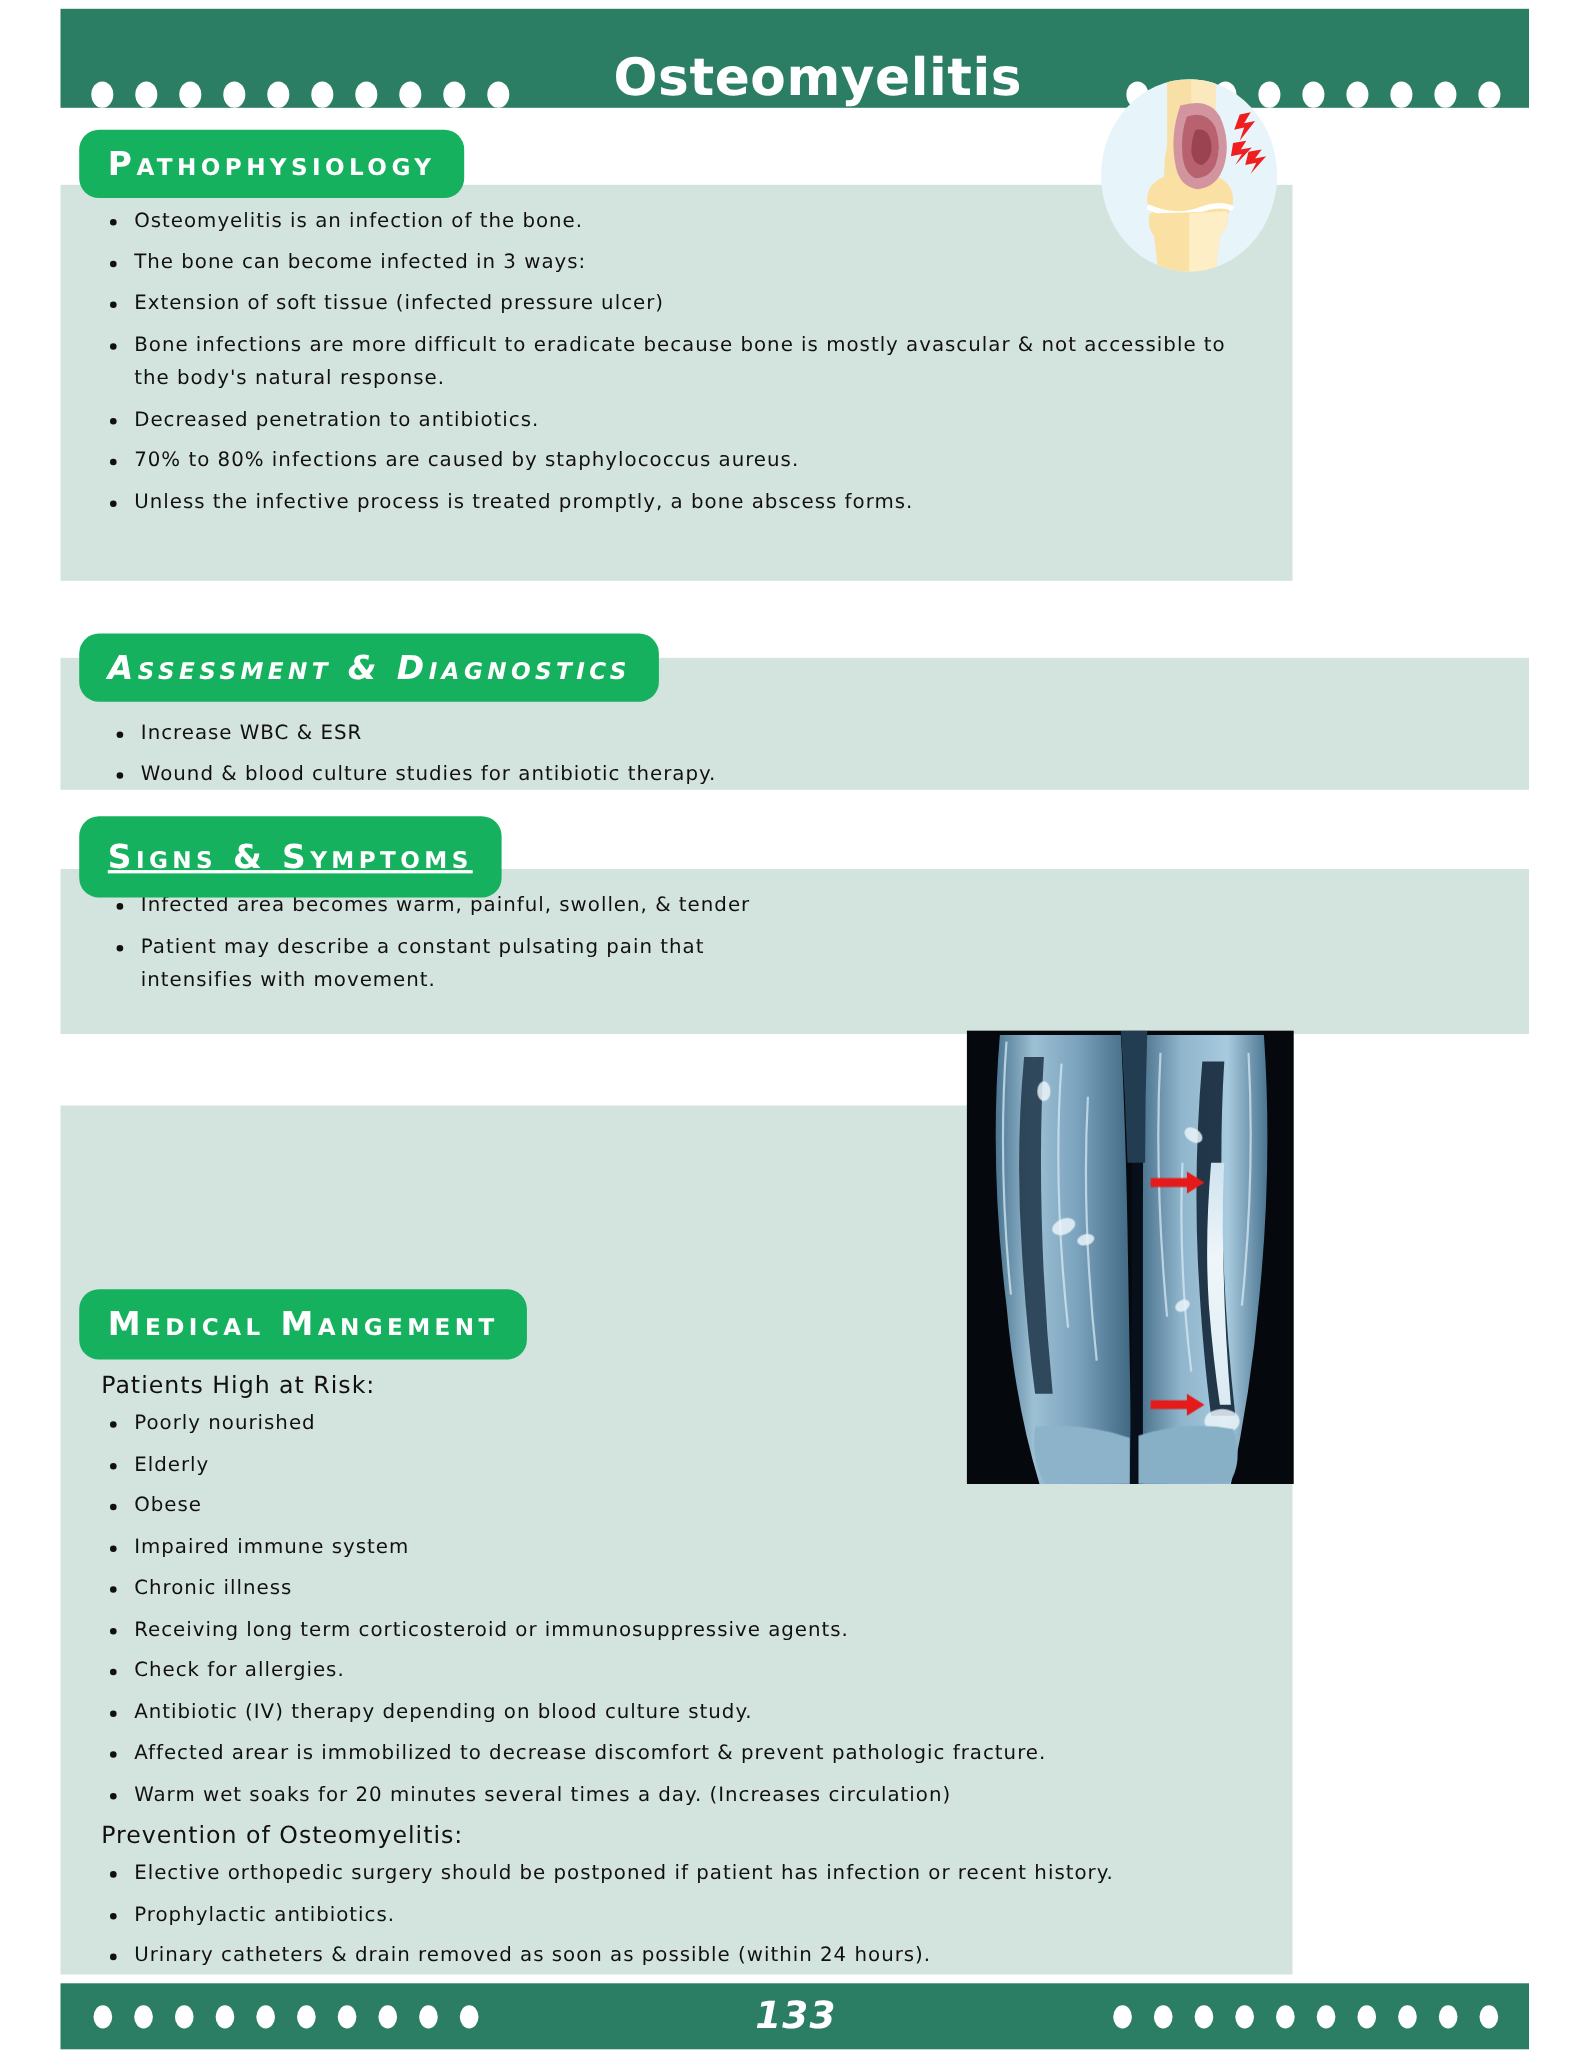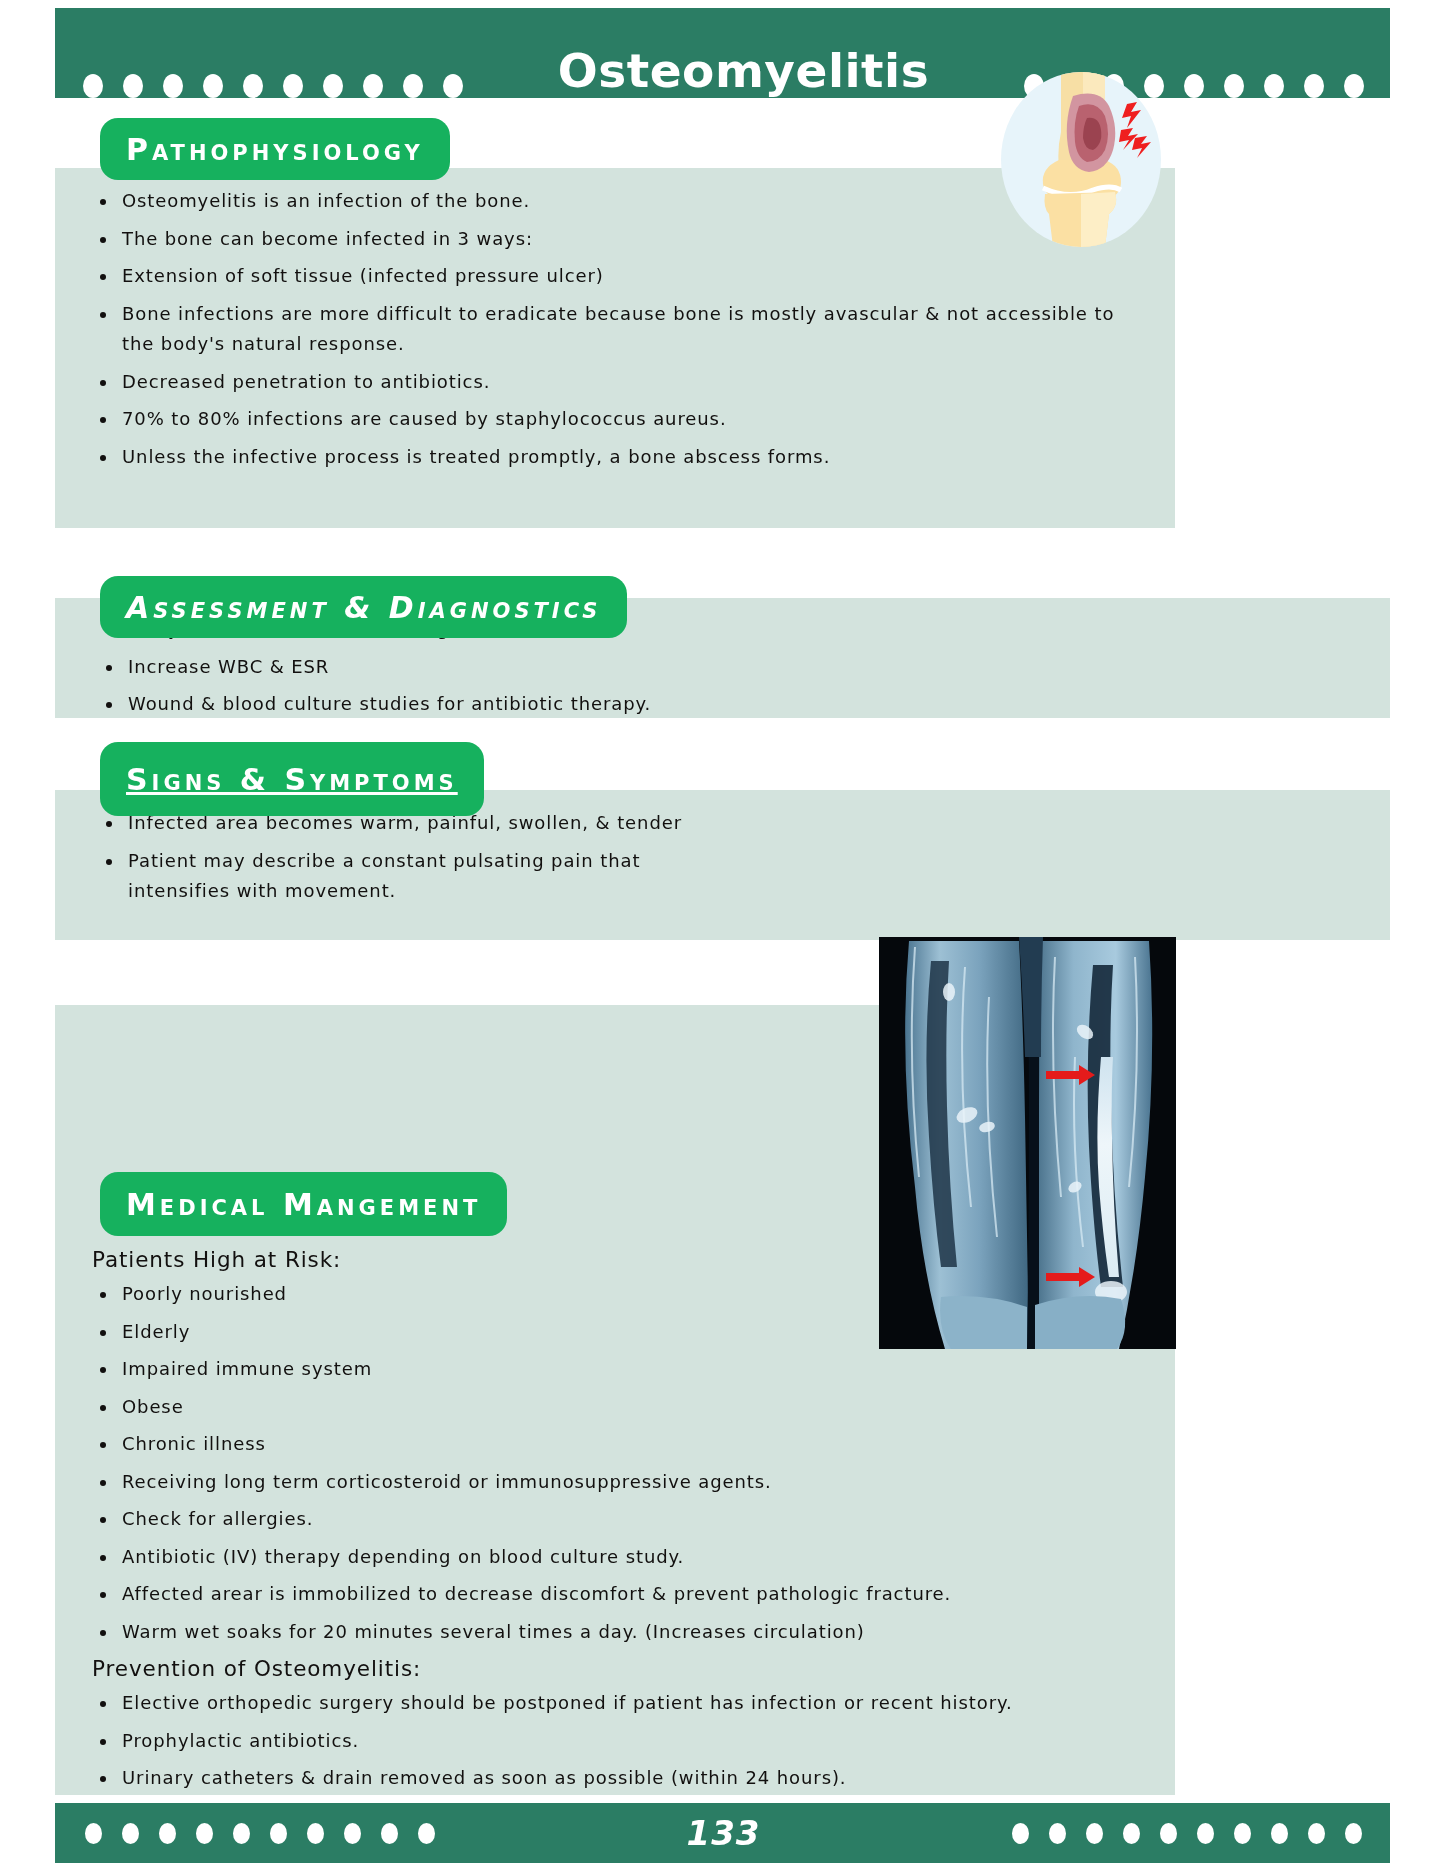--- a/index.html
+++ b/index.html
@@ -86,21 +86,20 @@
     display: flex;
     align-items: center;
     padding: 0 26px;
     z-index: 6;
     font-family: "DejaVu Sans", sans-serif;
     font-weight: 700;
     font-size: 30px;
     letter-spacing: 4px;
     font-variant: small-caps;
     text-transform: capitalize;
-    margin-left: 28px;
   }
 
   
   .content {
     position: absolute;
     font-family: "DejaVu Sans", sans-serif;
     color: #12100f;
     z-index: 4;
   }
 
@@ -324,22 +323,22 @@
     </svg>
   </div>
 
   <div class="band" style="top:1005px; height:790px;"></div>
   <div class="pill" style="left:72px; top:1172px; height:64px;">Medical Mangement</div>
   <div class="content" style="left:92px; top:1245px; width:1070px;">
     <div class="subhead">Patients High at Risk:</div>
     <ul class="bullets">
       <li>Poorly nourished</li>
       <li>Elderly</li>
+      <li>Obese</li>
       <li>Impaired immune system</li>
-      <li>Obese</li>
       <li>Chronic illness</li>
       <li>Receiving long term corticosteroid or immunosuppressive agents.</li>
       <li>Check for allergies.</li>
       <li>Antibiotic (IV) therapy depending on blood culture study.</li>
       <li>Affected arear is immobilized to decrease discomfort &amp; prevent pathologic fracture.</li>
       <li>Warm wet soaks for 20 minutes several times a day. (Increases circulation)</li>
     </ul>
     <div class="subhead" style="margin-top:2px;">Prevention of Osteomyelitis:</div>
     <ul class="bullets">
       <li>Elective orthopedic surgery should be postponed if patient has infection or recent history.</li>

